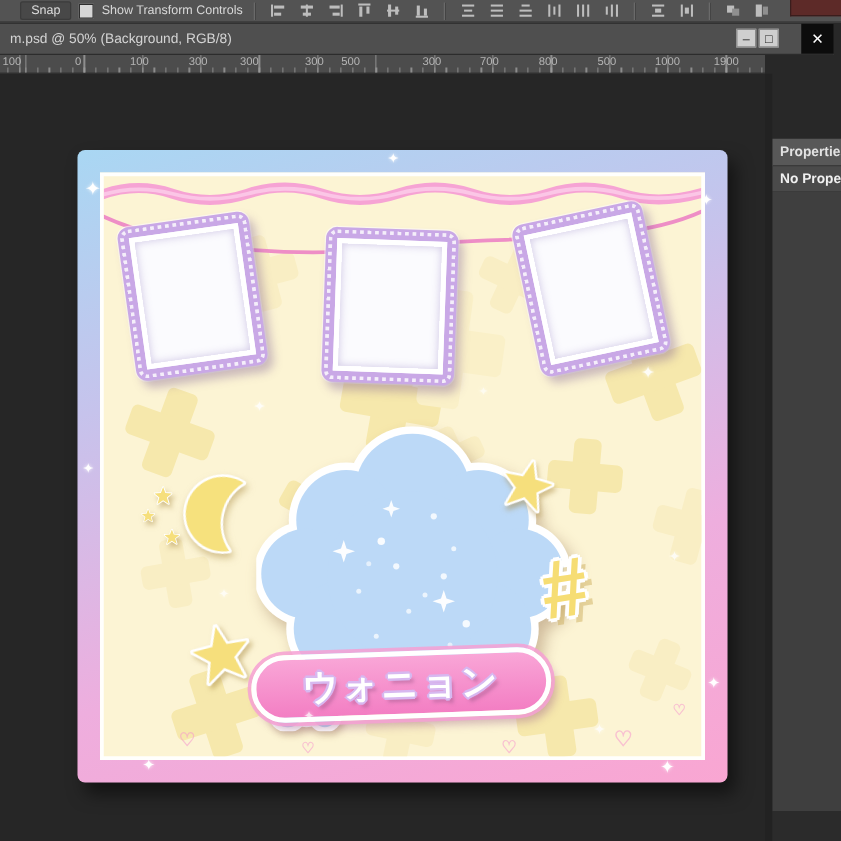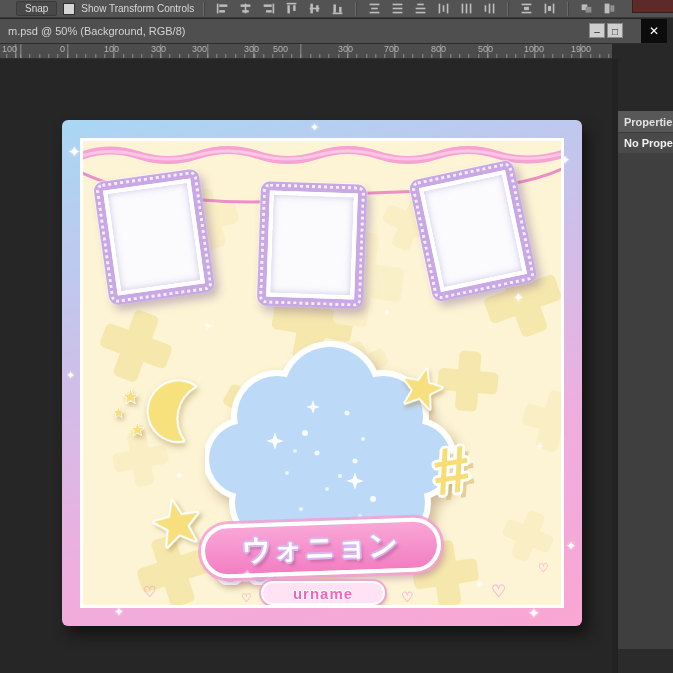--- a/index.html
+++ b/index.html
@@ -370,23 +370,20 @@
       </svg>
       <svg class="star" style="left:70px;top:358px;width:48px;height:48px;transform:rotate(-12deg)" viewBox="0 0 100 100">
         <path d="M50 4 L62 36 L96 38 L70 60 L80 94 L50 74 L20 94 L30 60 L4 38 L38 36 Z" fill="#f6df7c" stroke="#fff" stroke-width="9" stroke-linejoin="round" paint-order="stroke"></path>
       </svg>
 
       <div class="hashtag">#</div>
 
       <div class="badge">
         <span class="badge-title">ウォニョン</span>
       </div>
-      <div class="urname-pill">
-        <span>urname</span>
-      </div>
 
       <span class="heart" style="left:60px;top:442px;font-size:15px">♡</span>
       <span class="heart" style="left:158px;top:450px;font-size:12px">♡</span>
       <span class="heart" style="left:318px;top:448px;font-size:14px">♡</span>
       <span class="heart" style="left:408px;top:440px;font-size:17px">♡</span>
       <span class="heart" style="left:455px;top:420px;font-size:12px">♡</span>
 
       <span class="sparkle" style="left:120px;top:180px;font-size:11px;opacity:.85">✦</span>
       <span class="sparkle" style="left:430px;top:150px;font-size:13px;opacity:.9">✦</span>
       <span class="sparkle" style="left:92px;top:330px;font-size:10px;opacity:.75">✦</span>

